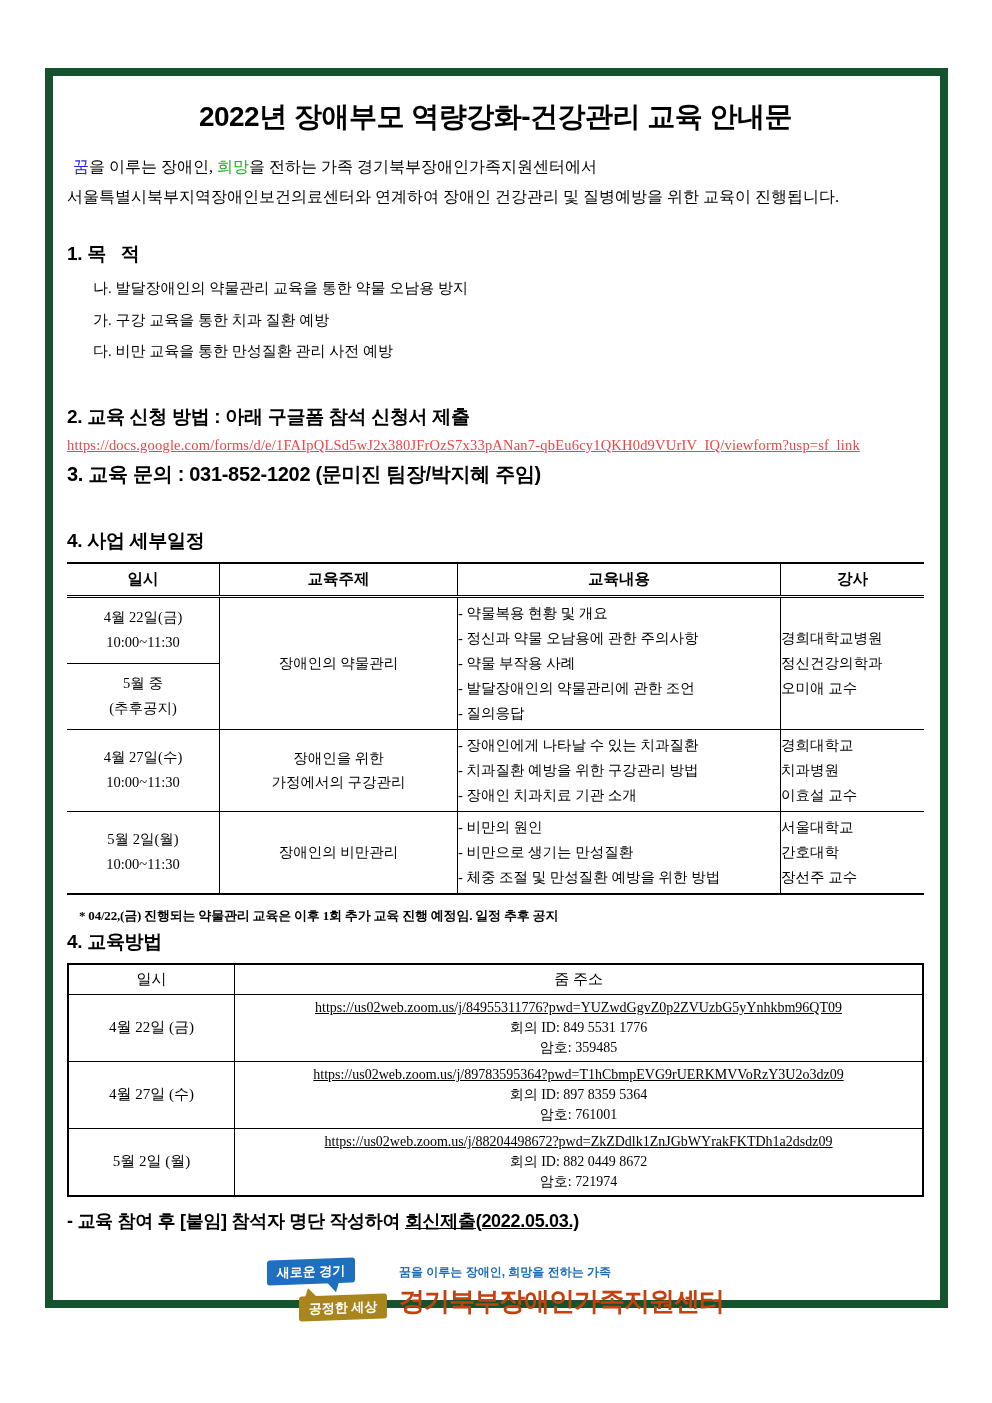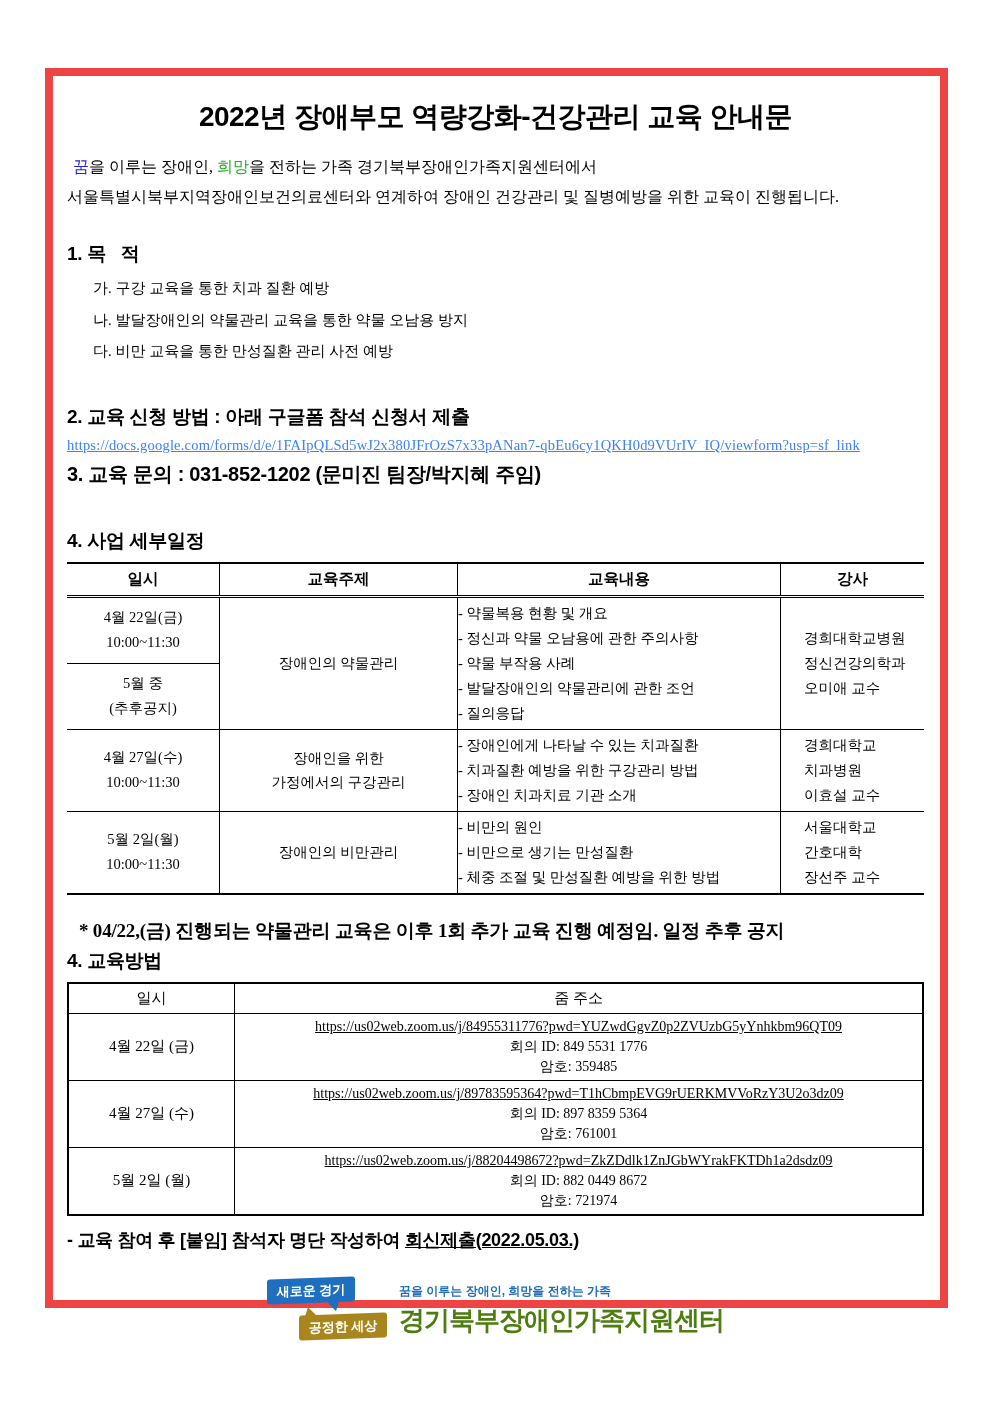--- a/index.html
+++ b/index.html
@@ -2,21 +2,21 @@
 <html><head>
 <meta charset="utf-8">
 <style>
   html,body{margin:0;padding:0;}
   body{
     width:992px;height:1403px;background:#ffffff;position:relative;
     font-family:"Liberation Serif","DejaVu Serif",serif;color:#000;
   }
   .frame{
     position:absolute;left:45px;top:68px;width:903px;height:1240px;
-    border:8px solid #ef4444;box-sizing:border-box;background:#fff;
+    border:8px solid #14532d;box-sizing:border-box;background:#fff;
   }
   .inner{padding:12px 16px 0 14px;}
 
   .doc-title{
     text-align:center;font-size:28px;font-weight:bold;margin-top:10px;
     font-family:"Liberation Sans","DejaVu Sans",sans-serif;letter-spacing:-0.5px;
   }
   .intro{margin-top:16px;font-size:16px;line-height:1.85;font-weight:500;}
   .intro .l1{padding-left:6px;}
   .intro .dream{color:#2222dd;}
@@ -25,21 +25,21 @@
   .h{
     font-family:"Liberation Sans","DejaVu Sans",sans-serif;
     font-weight:bold;font-size:19px;white-space:pre;letter-spacing:-0.3px;
   }
   .h-purpose{margin-top:30px;}
   .purpose-items{margin-top:6px;}
   .purpose-items div{font-size:15px;padding-left:26px;line-height:2.1;font-weight:500;}
 
   .h-apply{margin-top:36px;}
   .g-link{
-    display:block;margin-top:7px;font-size:14.5px;color:#3b82f6;
+    display:block;margin-top:7px;font-size:14.5px;color:#ef4444;
     text-decoration:underline;cursor:pointer;letter-spacing:0.2px;
     font-family:"Liberation Serif","DejaVu Serif",serif;
   }
   .h-contact{margin-top:7px;font-size:20px;}
 
   .h-schedule{margin-top:40px;}
 
   table{border-collapse:collapse;width:100%;}
   .t1{margin-top:8px;border-top:2px solid #000;border-bottom:2px solid #000;}
   .t1 th,.t1 td{border:1px solid #000;padding:3px 0;}
@@ -48,23 +48,23 @@
     padding:5px 0;font-family:"Liberation Sans","DejaVu Sans",sans-serif;
   }
   .t1 .first{border-left:none;}
   .t1 .last{border-right:none;}
   .t1 td{font-size:14.5px;vertical-align:middle;}
   .c-date{width:152px;text-align:center;line-height:25px;padding:6px 0;}
   .c-topic{width:237px;text-align:center;line-height:24px;}
   .c-content{width:322px;padding:4px 0 4px 10px;}
   .c-content div{line-height:25px;}
   .c-lect{padding-left:10px;}
-  .c-lect div{line-height:25px;margin-left:23px;}
-
-  .note{margin-top:23px;font-size:19px;font-weight:600;padding-left:12px;letter-spacing:-0.2px;}
+  .c-lect div{line-height:25px;}
+
+  .note{margin-top:12px;font-size:13px;font-weight:600;padding-left:12px;letter-spacing:-0.2px;}
   .h-method{margin-top:4px;}
 
   .t2{margin-top:8px;border:2px solid #000;}
   .t2 th,.t2 td{border:1px solid #000;}
   .t2 th{font-size:15px;font-weight:normal;padding:5px 0;}
   .z-date{width:163px;text-align:center;font-size:15px;}
   .z-addr{text-align:center;padding:3px 0;}
   .z-addr .zurl{
     display:inline-block;font-size:14px;color:#000000;text-decoration:underline;
     cursor:pointer;line-height:20px;
@@ -92,39 +92,39 @@
     border-top:10px solid #1e6fc0;
   }
   .tag-gold{left:32px;top:36px;width:88px;background:#a8861d;transform:skewY(-2deg);}
   .tag-gold::before{
     content:"";position:absolute;left:6px;top:-8px;width:0;height:0;
     border-left:3px solid transparent;border-right:9px solid transparent;
     border-bottom:9px solid #a8861d;
   }
   .logo-text{font-family:"Liberation Sans","DejaVu Sans",sans-serif;}
   .logo-text .tagline{color:#1e6cb5;font-size:12px;font-weight:bold;}
-  .logo-text .org{color:#4d7c0f;font-size:26px;font-weight:bold;letter-spacing:-1px;margin-top:3px;}
+  .logo-text .org{color:#c2410c;font-size:26px;font-weight:bold;letter-spacing:-1px;margin-top:3px;}
 </style>
 </head>
 <body>
 
 <div class="frame">
   <div class="inner">
 
     <div class="doc-title">2022년 장애부모 역량강화-건강관리 교육 안내문</div>
 
     <div class="intro">
       <div class="l1"><span class="dream">꿈</span><span>을 이루는 장애인, </span><span class="hope">희망</span><span>을 전하는 가족 경기북부장애인가족지원센터에서</span></div>
       <div class="l2">서울특별시북부지역장애인보건의료센터와 연계하여 장애인 건강관리 및 질병예방을 위한 교육이 진행됩니다.</div>
     </div>
 
     <div class="h h-purpose">1. 목   적</div>
     <div class="purpose-items">
+      <div>나. 발달장애인의 약물관리 교육을 통한 약물 오남용 방지</div>
       <div>가. 구강 교육을 통한 치과 질환 예방</div>
-      <div>나. 발달장애인의 약물관리 교육을 통한 약물 오남용 방지</div>
       <div>다. 비만 교육을 통한 만성질환 관리 사전 예방</div>
     </div>
 
     <div class="h h-apply">2. 교육 신청 방법 : 아래 구글폼 참석 신청서 제출</div>
     <a class="g-link">https://docs.google.com/forms/d/e/1FAIpQLSd5wJ2x380JFrOzS7x33pANan7-qbEu6cy1QKH0d9VUrIV_IQ/viewform?usp=sf_link</a>
     <div class="h h-contact">3. 교육 문의 : 031-852-1202 (문미진 팀장/박지혜 주임)</div>
 
     <div class="h h-schedule">4. 사업 세부일정</div>
 
     <table class="t1">

